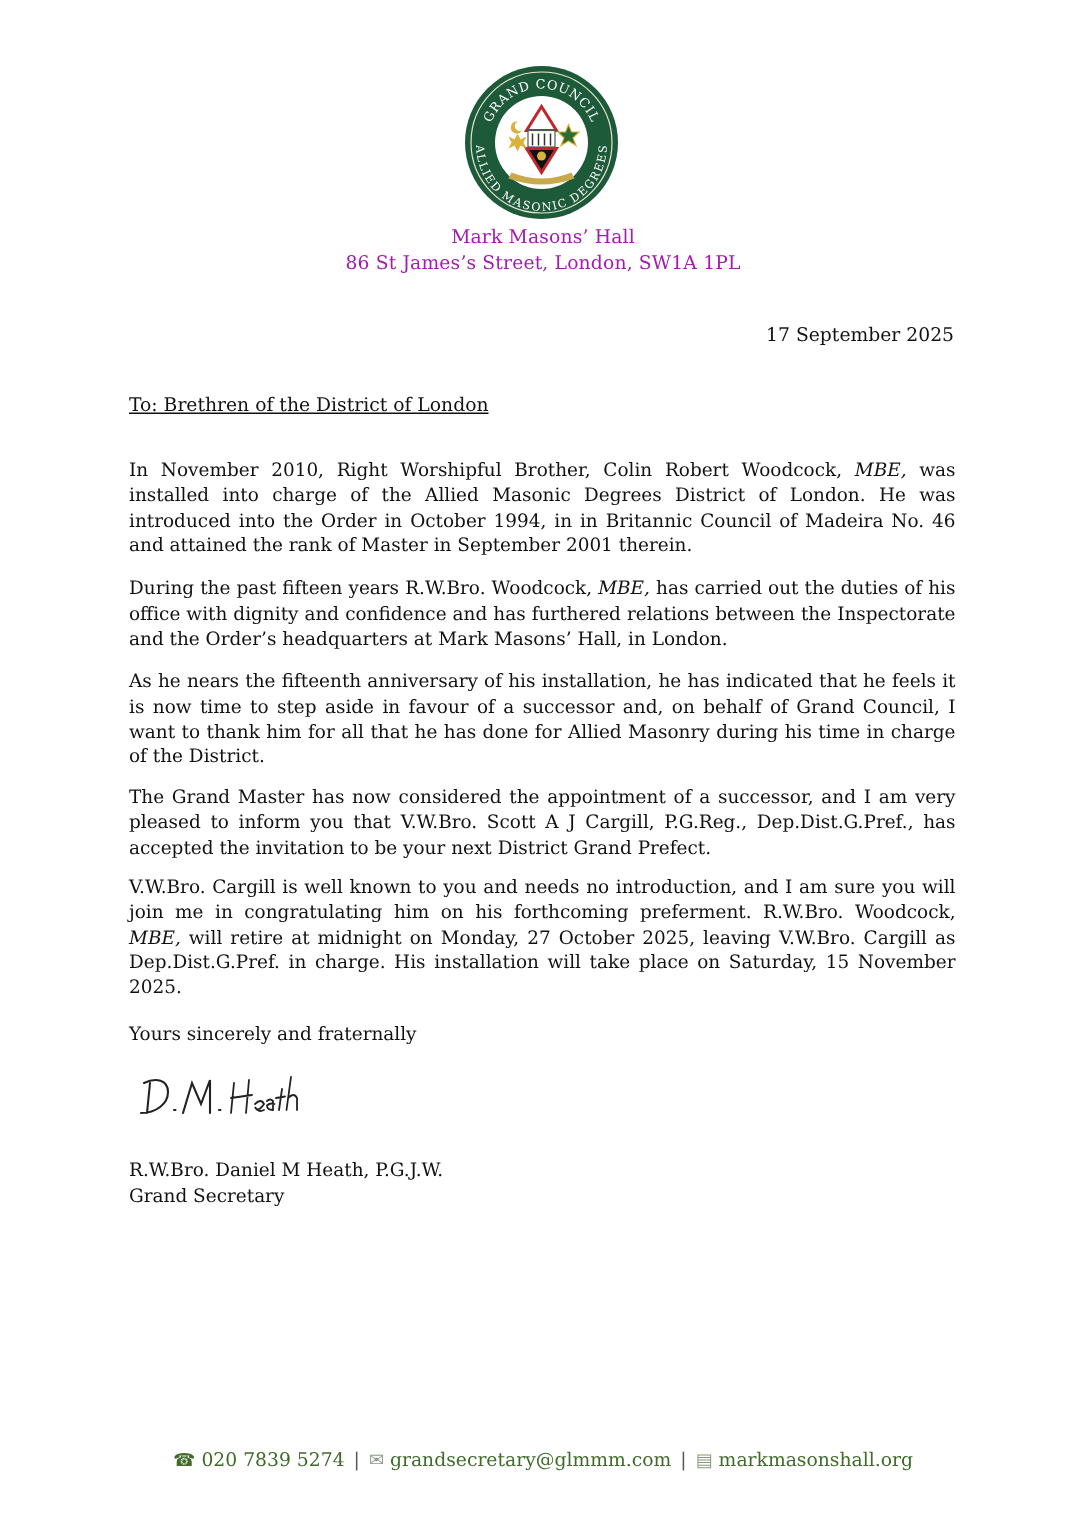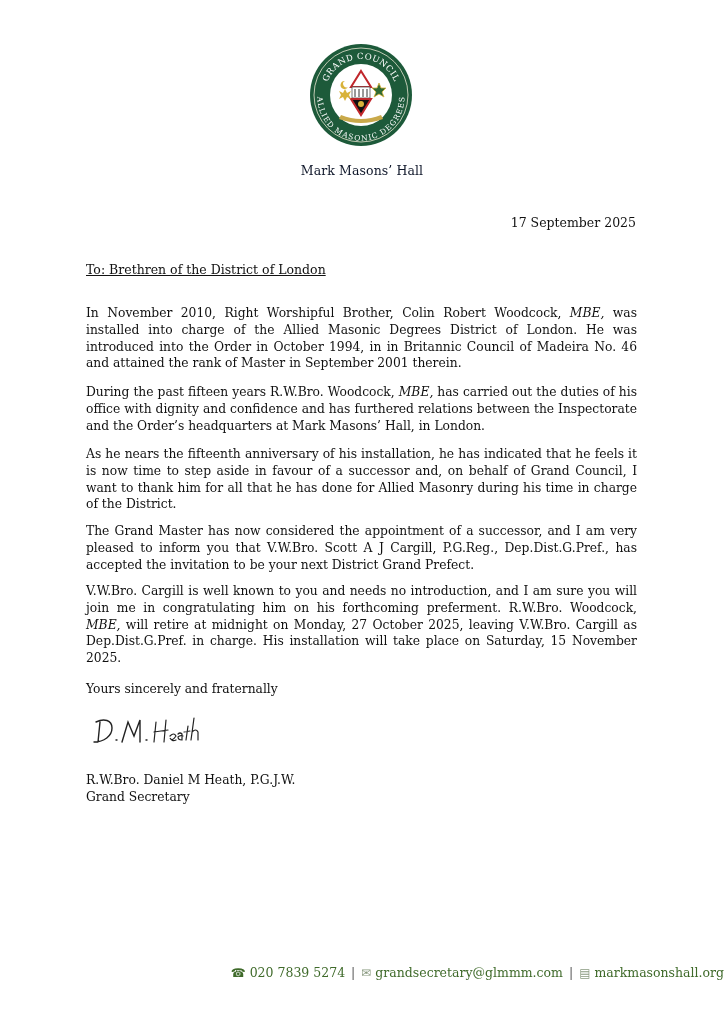--- a/index.html
+++ b/index.html
@@ -1,37 +1,37 @@
 <!DOCTYPE html>
 <html><head>
   <meta charset="utf-8">
   <style>
     html, body { margin: 0; padding: 0; background: #ffffff; }
     body { width: 724px; height: 1024px; position: relative; overflow: hidden;
       font-family: "DejaVu Serif", "Liberation Serif", serif; color: #111; }
     .page { position: absolute; left: 0; top: 0; width: 724px; height: 1024px; }
     .logo { position: absolute; left: 309px; top: 43px; width: 104px; height: 104px; }
     .hdr { position: absolute; left: 0; width: 724px; text-align: center;
-      color: #0f172a; font-size: 12.5px; letter-spacing: 0.1px; margin-top: 13px; }
+      color: #a21caf; font-size: 12.5px; letter-spacing: 0.1px; }
     .hdr1 { top: 150px; }
     .hdr2 { top: 167px; }
     .date { position: absolute; right: 88px; top: 215px; font-size: 12.5px; }
     .to { position: absolute; left: 86px; top: 262px; font-size: 12.5px; font-weight: normal;
       text-decoration: underline; }
     .body-text { position: absolute; left: 86px; width: 551px; font-size: 12.3px;
       line-height: 16.8px; text-align: justify; }
     .p1 { top: 305px; }
     .p2 { top: 384px; }
     .p3 { top: 446px; }
     .p4 { top: 523px; }
     .p5 { top: 583px; }
     .closing { position: absolute; left: 86px; top: 682px; font-size: 12.3px; }
     .sig { position: absolute; left: 90px; top: 712px; width: 125px; height: 36px; }
     .signame { position: absolute; left: 86px; top: 772px; font-size: 12.3px; line-height: 16.8px; }
-    .footer { position: absolute; left: 0; width: 724px; top: 964px; text-align: right;
+    .footer { position: absolute; left: 0; width: 724px; top: 964px; text-align: center;
       color: #3f6a2a; font-size: 12.5px; }
     .footer span { vertical-align: middle; }
     .sep { color: #555; padding: 0 2px; }
     .ficon { display: inline-block; font-size: 12px; color: #3f6a2a; }
     .ficon.mail { color: #8a9a80; }
     .ficon.pc { color: #8a9a80; }
     em { font-style: italic; }
   </style>
 </head>
 <body>
@@ -64,20 +64,21 @@
 
     <path d="M 36 38 a 4 4 0 1 0 3 6 a 3 3 0 1 1 -3 -6 z" fill="#d8b23a"></path>
     <path d="M 36 46 l 2 4 l 4 -2 l -2 4 l 2 4 l -4 -2 l -2 4 l -2 -4 l -4 2 l 2 -4 l -2 -4 l 4 2 z" fill="#d8b23a"></path>
 
     <polygon points="70,40 72,45 77,45 73,49 75,54 70,51 65,54 67,49 63,45 68,45" fill="#2e6a34" stroke="#d8b23a" stroke-width="0.8"></polygon>
 
     <path d="M 32 72 Q 52 80 72 72 L 74 76 Q 52 84 30 76 Z" fill="#c9a94a"></path>
   </svg>
 
   <div class="hdr hdr1">Mark Masons’ Hall</div>
+  <div class="hdr hdr2">86 St James’s Street, London, SW1A 1PL</div>
 
   <div class="date">17 September 2025</div>
 
   <div class="to">To: Brethren of the District of London</div>
 
   <div class="body-text p1"><span>In November 2010, Right Worshipful Brother, Colin Robert Woodcock, </span><em>MBE,</em><span> was installed into charge of the Allied Masonic Degrees District of London.  He was introduced into the Order in October 1994, in in Britannic Council of Madeira No. 46 and attained the rank of Master in September 2001 therein.</span></div>
 
   <div class="body-text p2"><span>During the past fifteen years R.W.Bro. Woodcock, </span><em>MBE,</em><span> has carried out the duties of his office with dignity and confidence and has furthered relations between the Inspectorate and the Order’s headquarters at Mark Masons’ Hall, in London.</span></div>
 
   <div class="body-text p3">As he nears the fifteenth anniversary of his installation, he has indicated that he feels it is now time to step aside in favour of a successor and, on behalf of Grand Council, I want to thank him for all that he has done for Allied Masonry during his time in charge of the District.</div>

